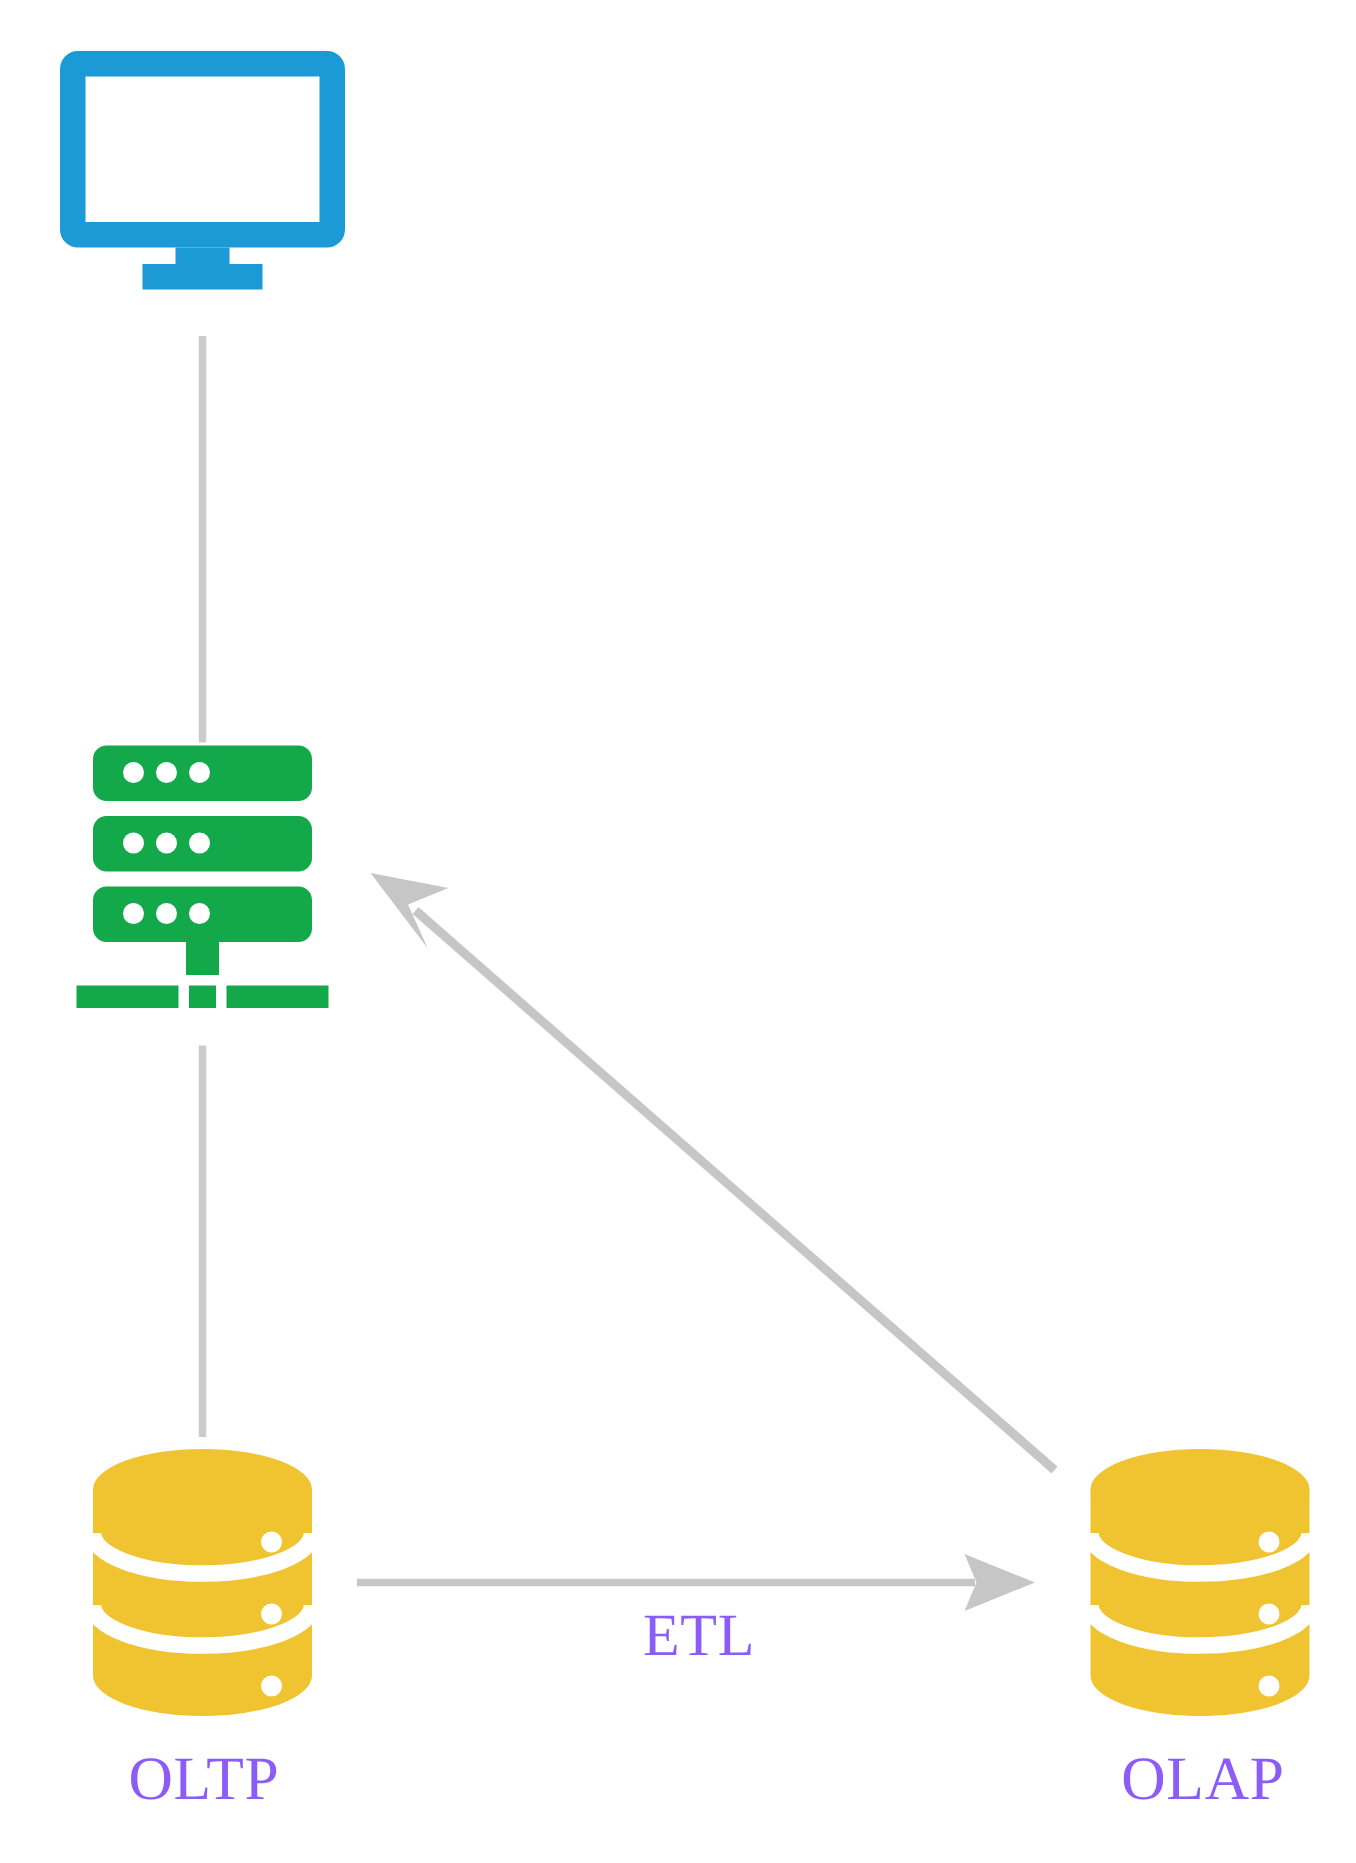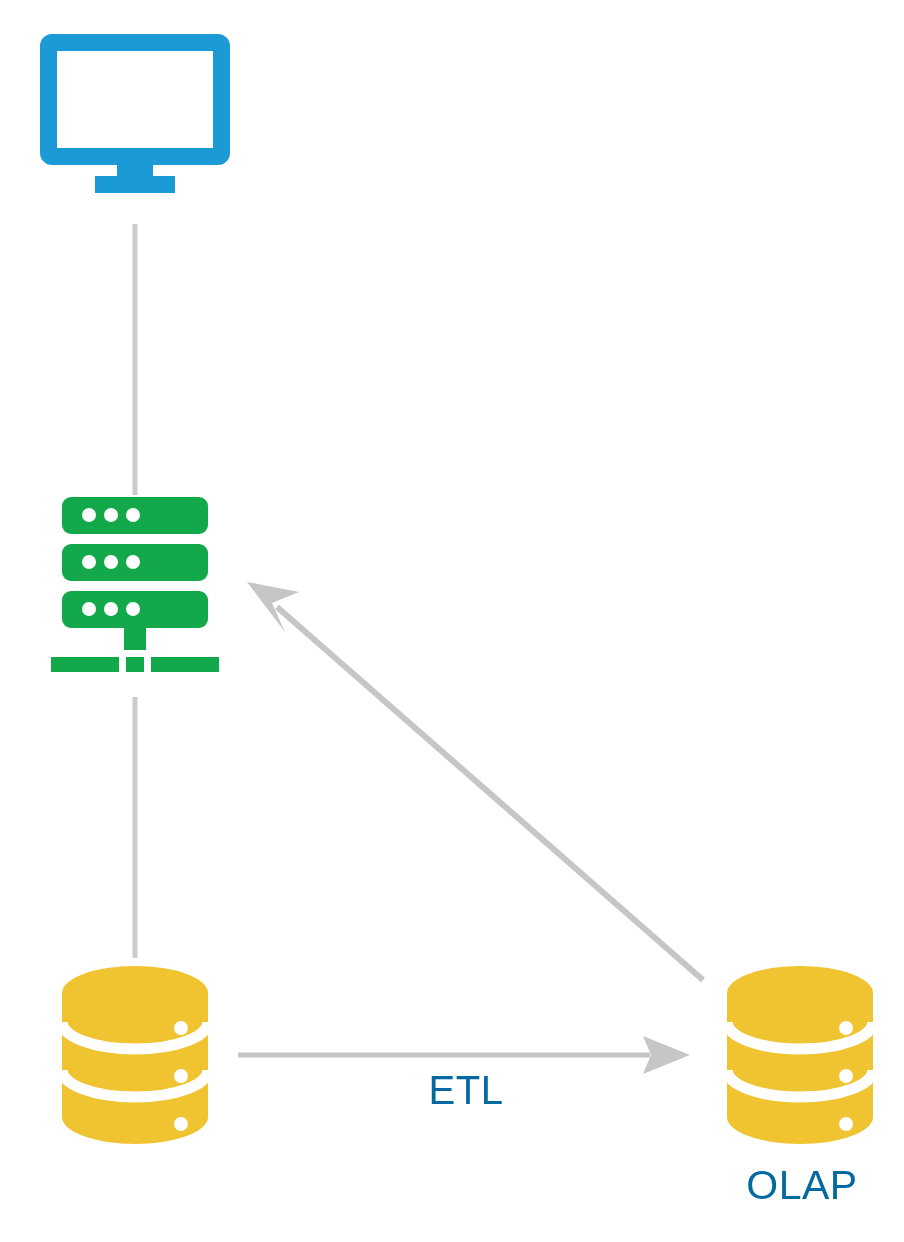--- a/index.html
+++ b/index.html
@@ -21,24 +21,24 @@
   svg.diagram {
     position: absolute;
     left: 0;
     top: 0;
     width: 904px;
     height: 1242px;
     display: block;
   }
   .node-label {
     position: absolute;
-    font-family: Liberation Sans, sans-serif;
+    font-family: Liberation Serif, serif;
     font-size: 41px;
     font-weight: 400;
-    color: #0369a1;
+    color: #8b5cf6;
     letter-spacing: 0.5px;
     white-space: nowrap;
     text-align: center;
     line-height: 1;
   }
   #label-oltp {
     left: 0px;
     top: 1165px;
     width: 272px;
   }
@@ -160,18 +160,19 @@
       <ellipse cx="800" cy="993" rx="73" ry="27" fill="#f0c330"></ellipse>
       <path fill="none" stroke="#ffffff" stroke-width="11" d="M 727,1022 a 73,27 0 0 0 146,0"></path>
       <path fill="none" stroke="#ffffff" stroke-width="11" d="M 727,1070 a 73,27 0 0 0 146,0"></path>
       <circle cx="846" cy="1028" r="7" fill="#ffffff"></circle>
       <circle cx="846" cy="1076" r="7" fill="#ffffff"></circle>
       <circle cx="846" cy="1124" r="7" fill="#ffffff"></circle>
     </g>
 
   </svg>
 
+  <div class="node-label" id="label-oltp">OLTP</div>
 
   <div class="node-label" id="label-olap">OLAP</div>
 
   <div class="node-label" id="label-etl">ETL</div>
 
 </div>
 
 </body></html>

